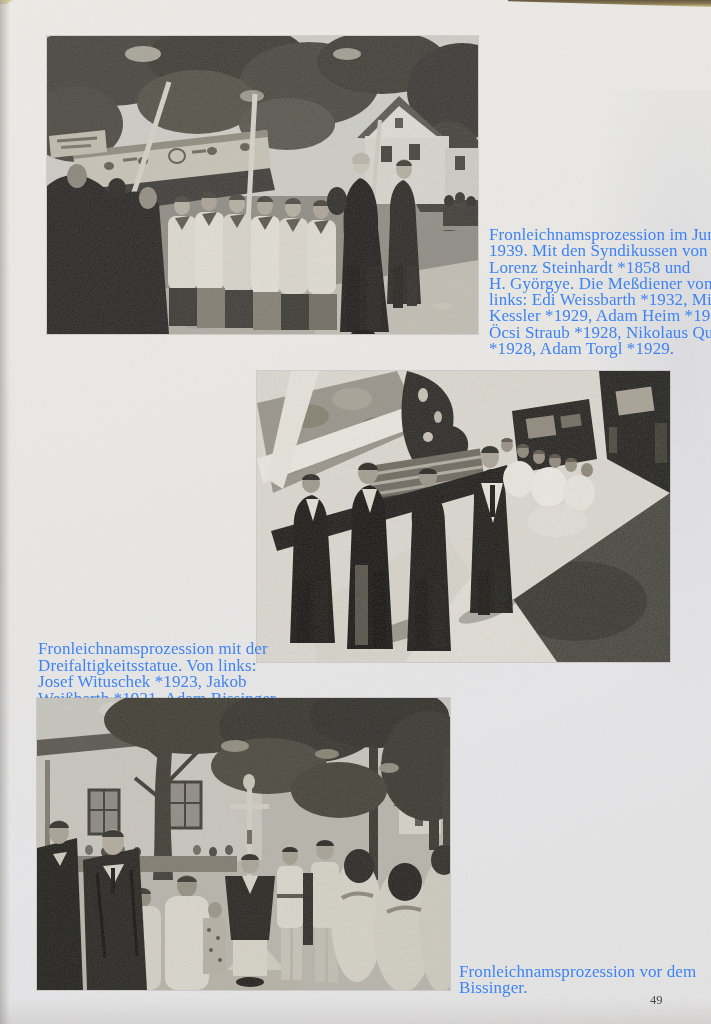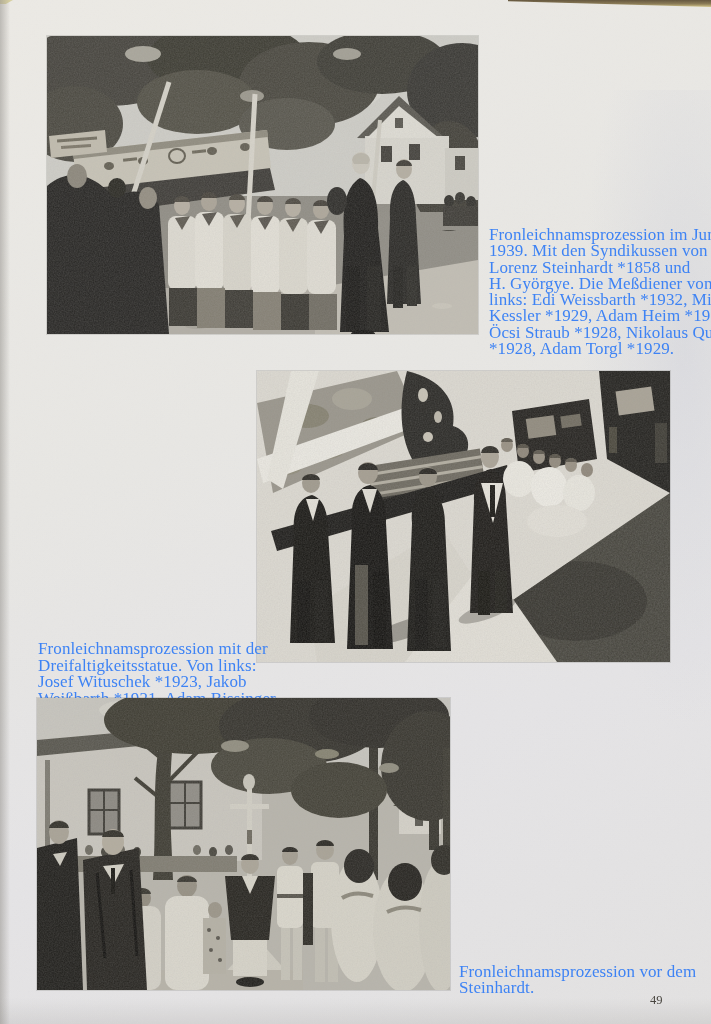--- a/index.html
+++ b/index.html
@@ -423,21 +423,21 @@
     <ellipse cx="368" cy="184" rx="17" ry="19" fill="#211f1b"></ellipse>
     <ellipse cx="407" cy="162" rx="13" ry="15" fill="#2b2923"></ellipse>
     <path d="M305,200 Q318,192 336,198" stroke="#8a8679" stroke-width="4" fill="none"></path>
     <path d="M350,214 Q366,206 384,212" stroke="#8a8679" stroke-width="4" fill="none"></path>
   </g>
   <rect width="413" height="292" filter="url(#g3)" opacity="0.5"></rect>
 </svg>
 </div>
 
 <div class="caption" id="caption3">Fronleichnamsprozession vor dem
-Steinhardt.</div>
+Bissinger.</div>
 
 <div id="pagenum">49</div>
 
 <div class="edge-bottom"></div>
 
 <svg class="noise-page" viewBox="0 0 711 1024" preserveAspectRatio="none">
   <defs>
     <filter id="gp" x="0" y="0" width="100%" height="100%">
       <feTurbulence type="fractalNoise" baseFrequency="0.9" numOctaves="2" stitchTiles="stitch"></feTurbulence>
       <feColorMatrix type="matrix" values="0 0 0 0 0.55  0 0 0 0 0.54  0 0 0 0 0.52  0 0 0 0.10 0"></feColorMatrix>

